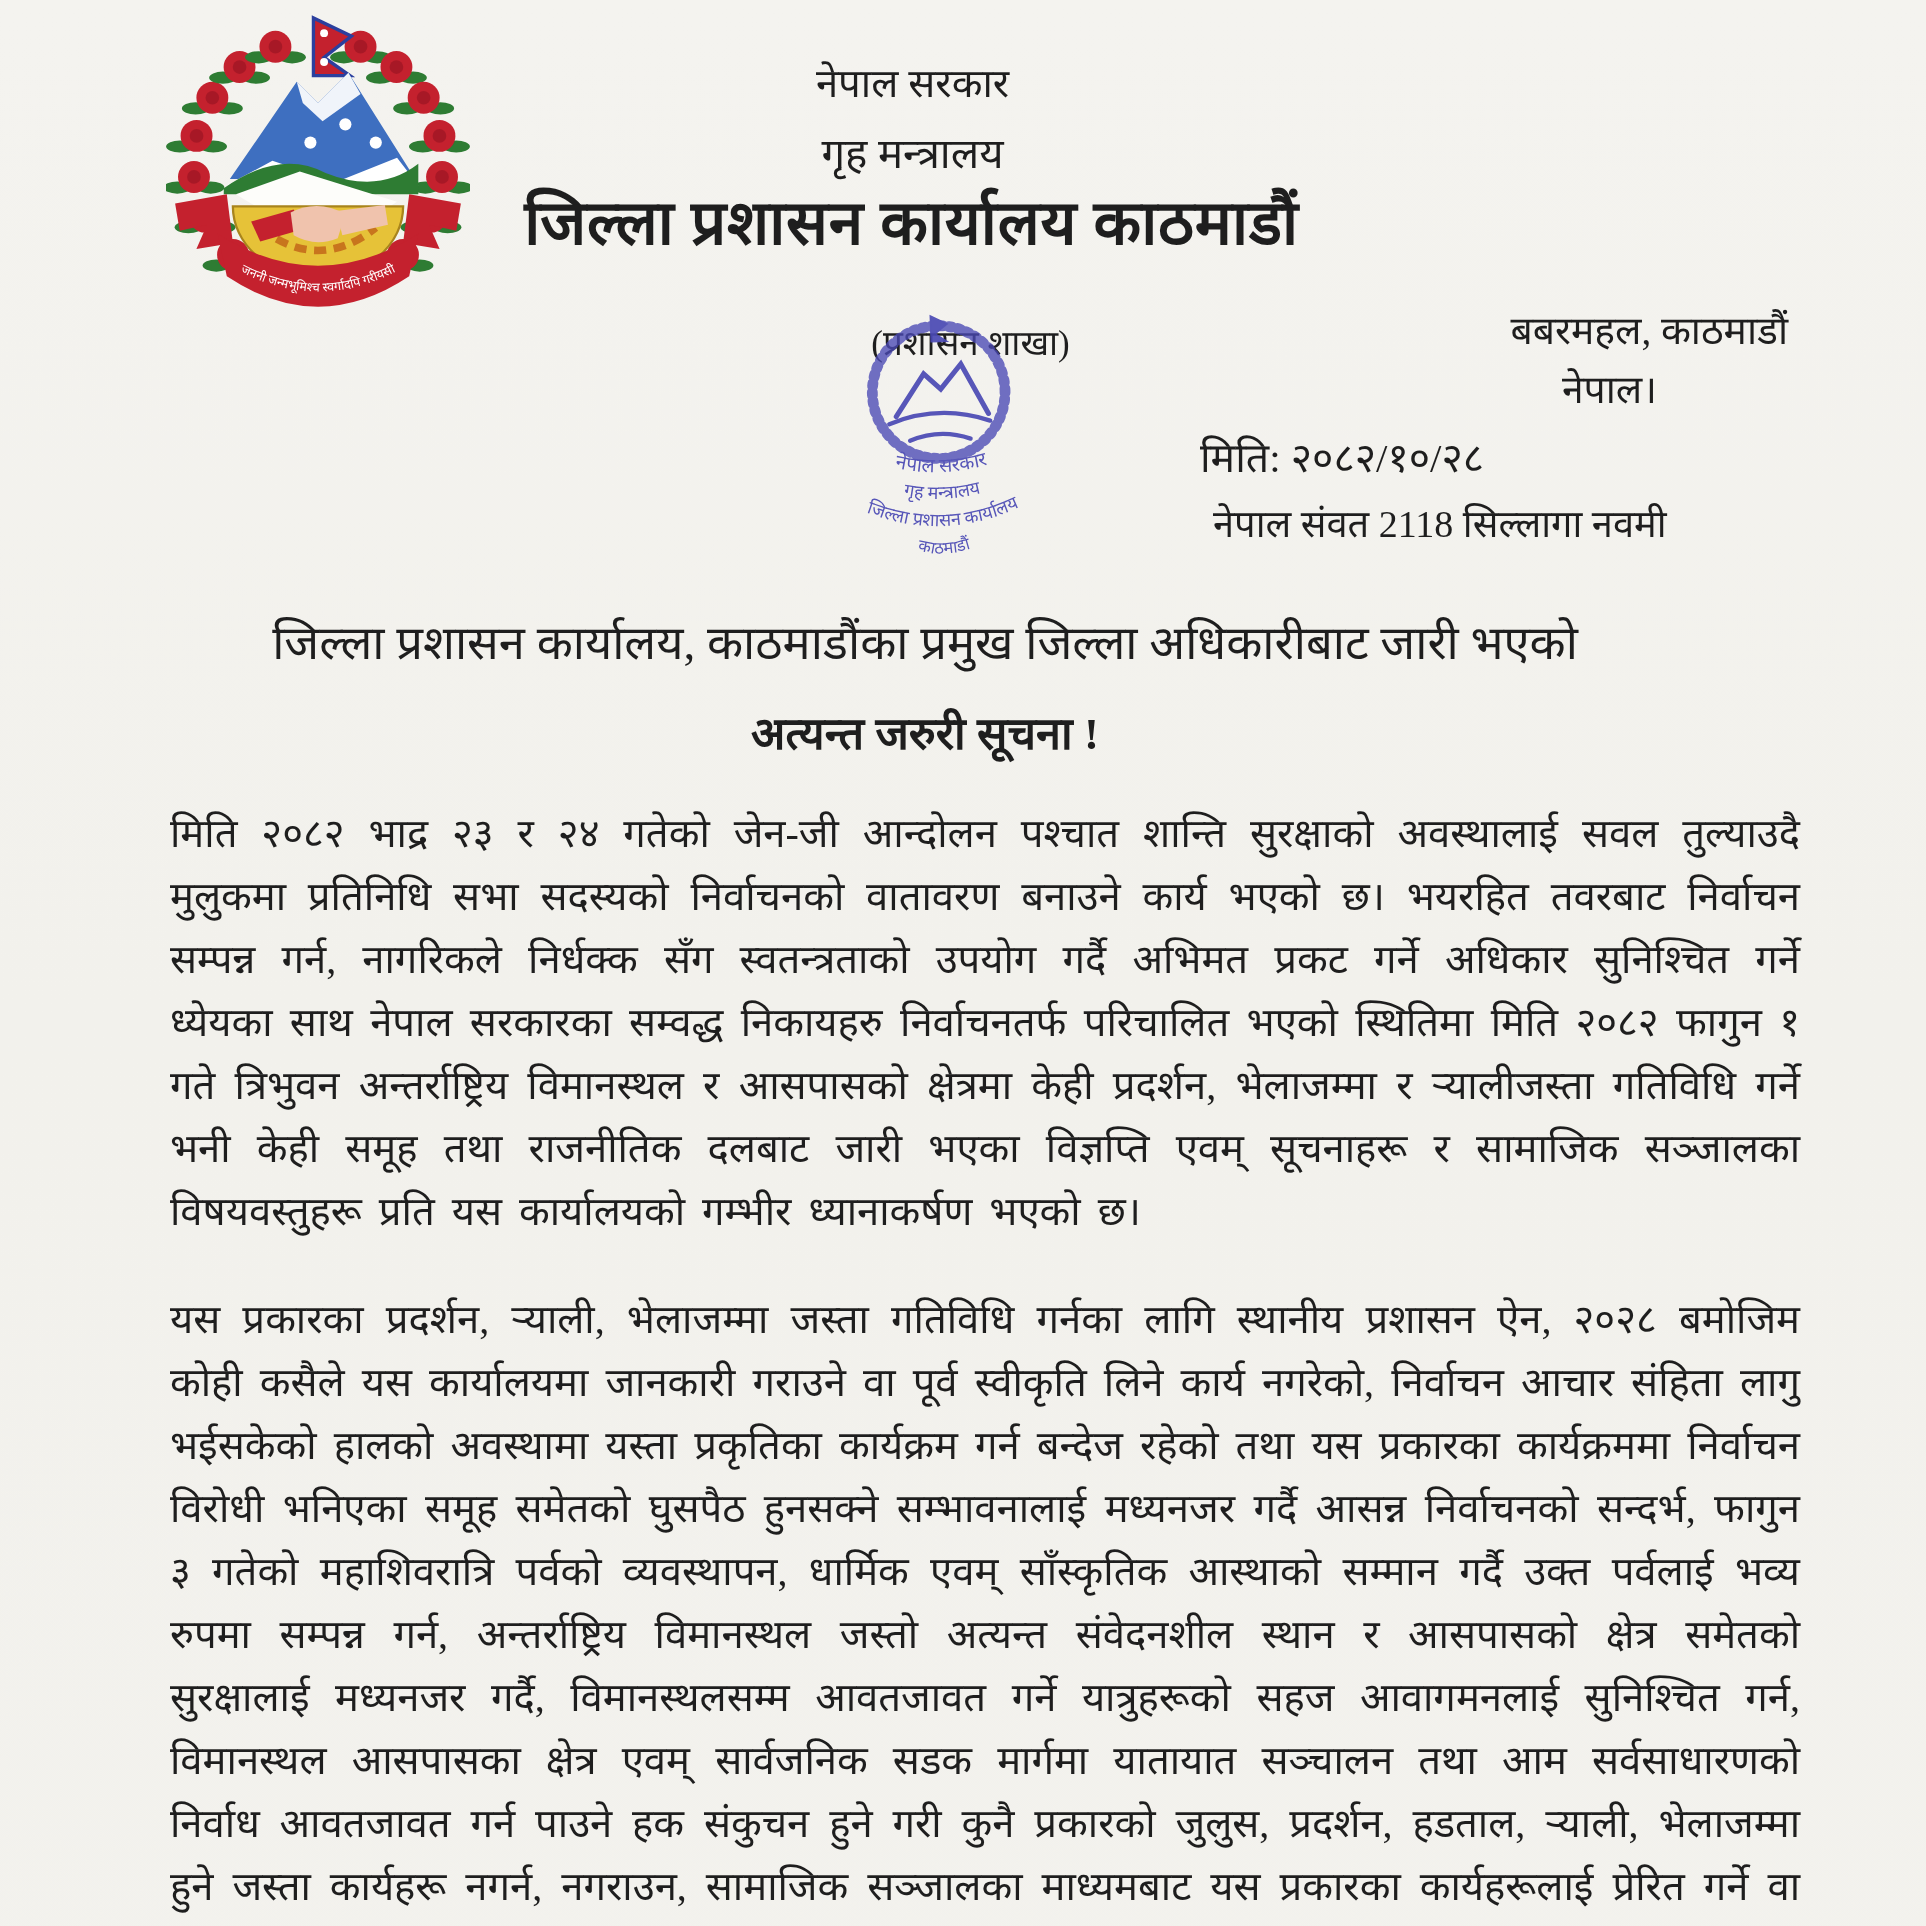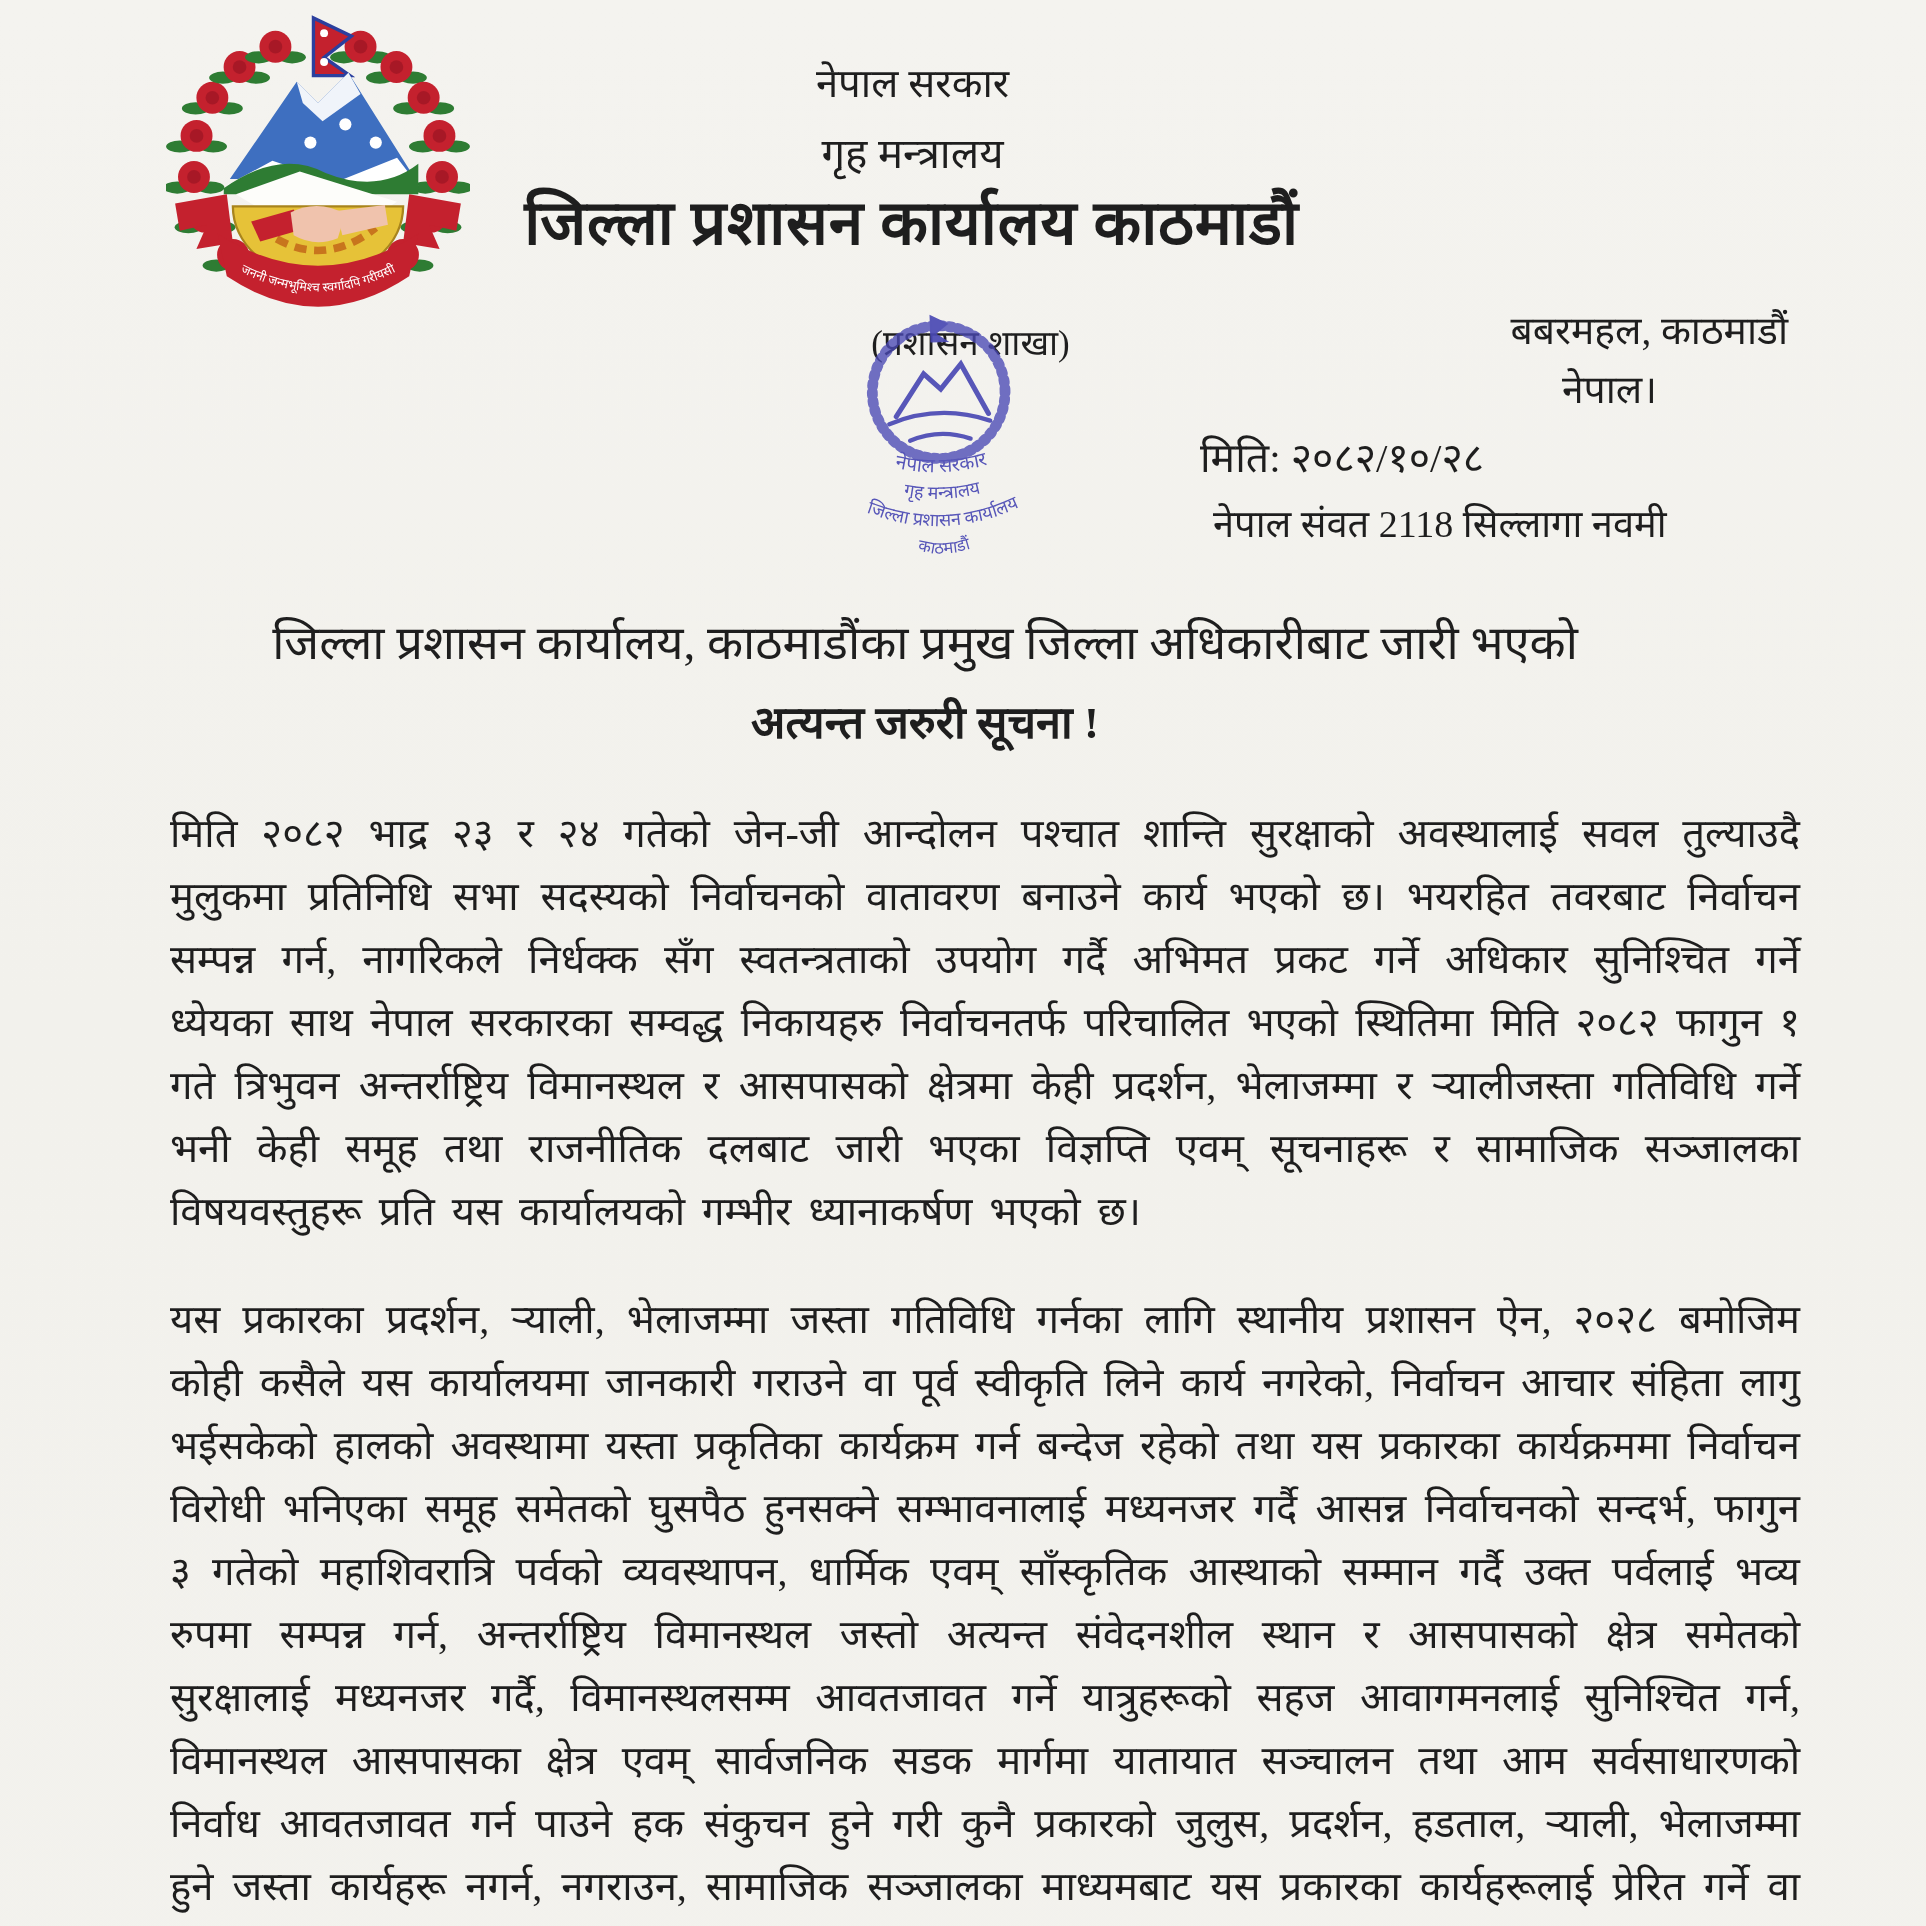--- a/index.html
+++ b/index.html
@@ -17,21 +17,21 @@
   .hdr-gov{left:462px;top:54px;width:901px;font-size:40px;}
   .hdr-min{left:462px;top:123px;width:901px;font-size:42px;}
   .hdr-off{left:268px;top:178px;width:1287px;font-size:62px;font-weight:bold;letter-spacing:0.8px;}
   .hdr-branch{left:801px;top:280px;width:339px;font-size:35px;margin-top:38px;}
   .addr1{left:1387px;top:293px;width:401px;font-size:39px;}
   .addr2{left:1494px;top:361px;width:231px;font-size:39px;}
   .date1{left:1200px;top:428px;font-size:41px;text-align:right;}
   .date2{left:1213px;top:496px;font-size:38px;}
   .title-block{left:116px;top:616px;width:1618px;}
   .title-1{font-size:47px;font-weight:normal;line-height:54px;}
-  .title-2{font-size:45px;font-weight:bold;margin-top:20px;}
+  .title-2{font-size:45px;font-weight:bold;margin-top:31px;}
   .body-block{left:157px;top:789px;width:1656px;}
   .body-block p{
     margin:13px;font-size:40px;line-height:63px;
     text-align:justify;word-spacing:7px;
   }
   .body-block p + p{margin-top:45px;}
   .emblem-svg{left:166px;top:14px;width:304px;height:321px;}
   .stamp-svg{left:821px;top:307px;width:239px;height:274px;transform:rotate(-2deg);opacity:.92;}
 </style>
 </head>

